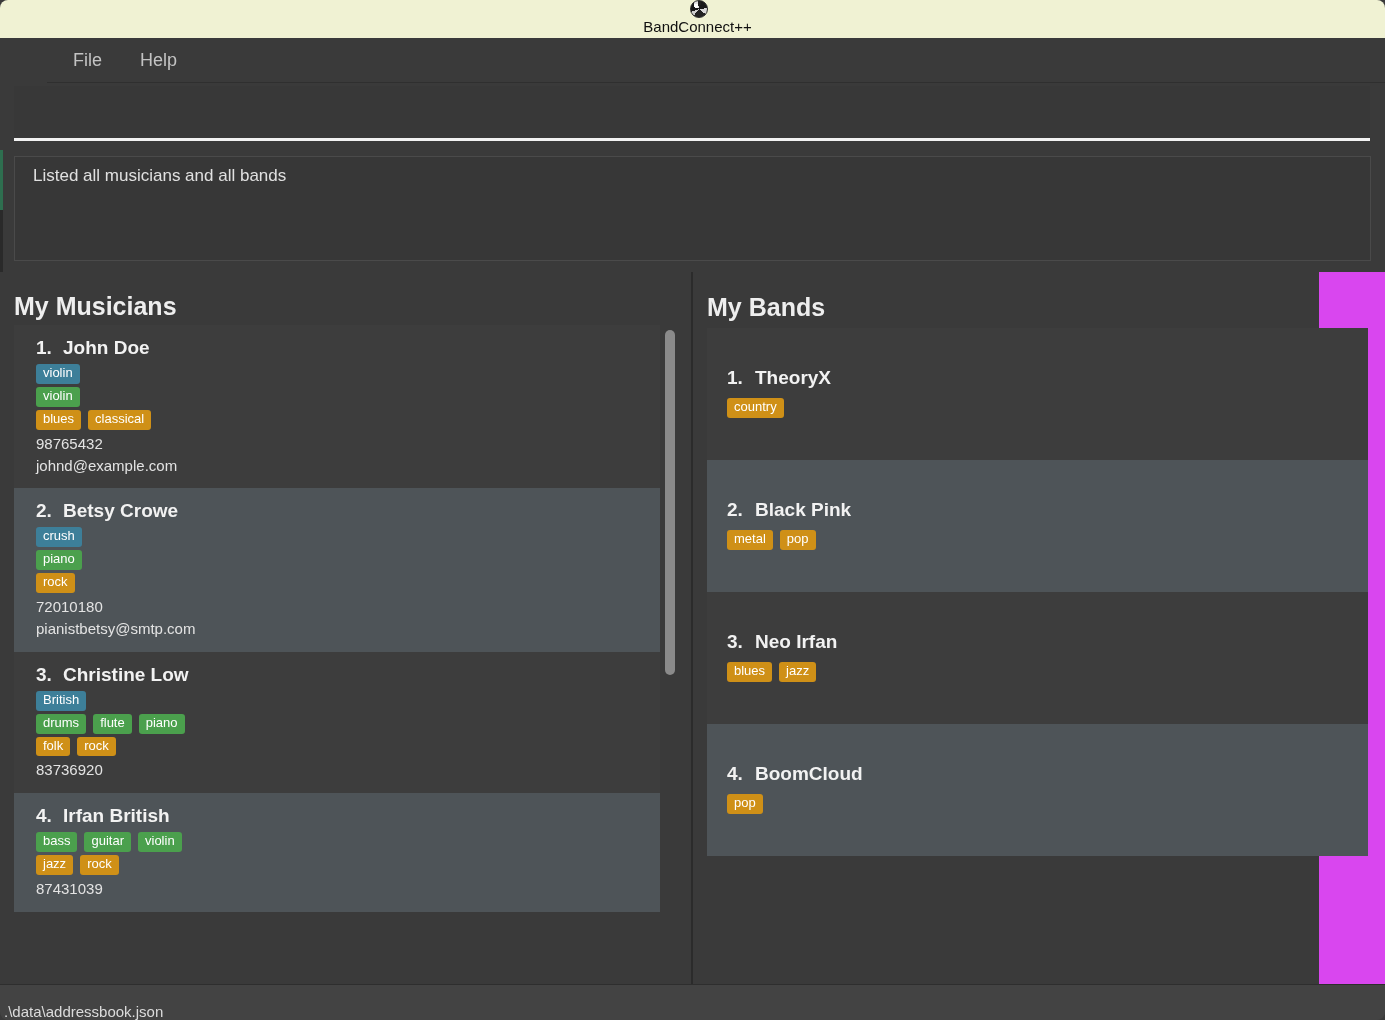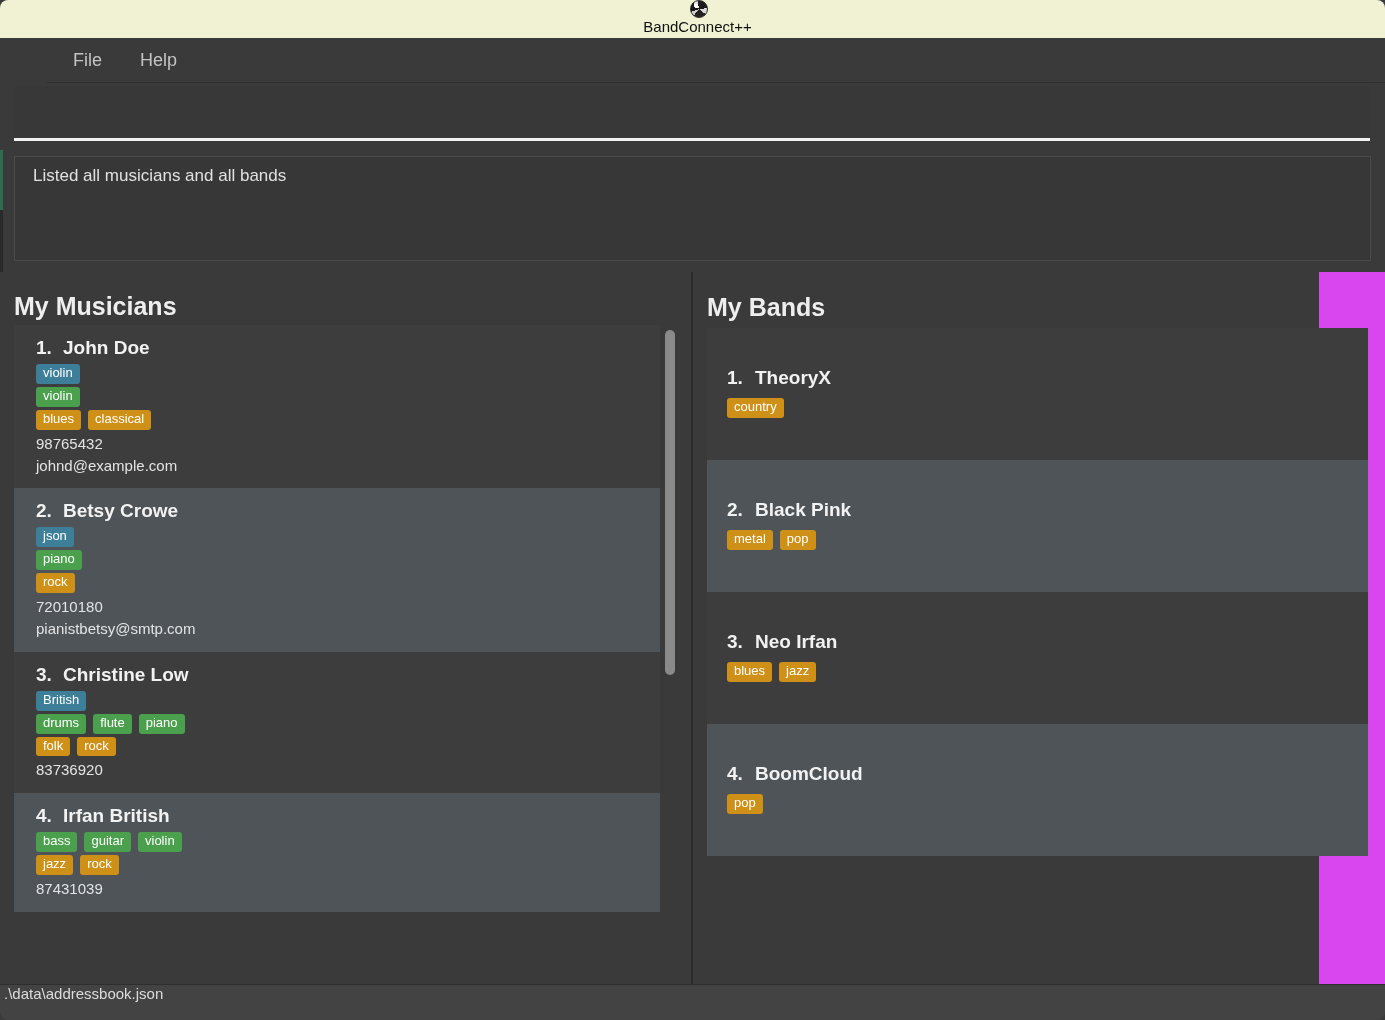--- a/index.html
+++ b/index.html
@@ -294,21 +294,21 @@
   #status-bar {
     position: absolute;
     left: 0;
     top: 984px;
     width: 1385px;
     height: 36px;
     background: #434343;
     border-top: 1px solid #2e2e2e;
     box-sizing: border-box;
     display: flex;
-    align-items: flex-start;
+    align-items: flex-end;
     border-bottom-left-radius: 8px;
     border-bottom-right-radius: 8px;
   }
   #status-text {
     font-size: 15px;
     color: #dcdcdc;
     padding-left: 4px;
   }
 </style>
 </head>
@@ -386,21 +386,21 @@
               </div>
               <div class="entry-detail">98765432</div>
               <div class="entry-detail">johnd@example.com</div>
             </div>
             <div class="musician-card alt">
               <div class="entry-head">
                 <span class="entry-index">2.</span>
                 <span class="entry-name">Betsy Crowe</span>
               </div>
               <div class="tag-row">
-                <span class="tag blue">json</span>
+                <span class="tag blue">crush</span>
               </div>
               <div class="tag-row">
                 <span class="tag green">piano</span>
               </div>
               <div class="tag-row">
                 <span class="tag orange">rock</span>
               </div>
               <div class="entry-detail">72010180</div>
               <div class="entry-detail">pianistbetsy@smtp.com</div>
             </div>

